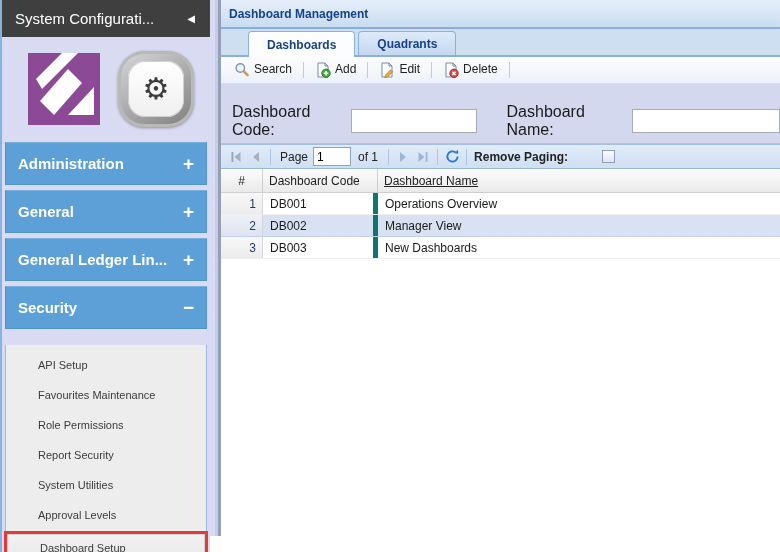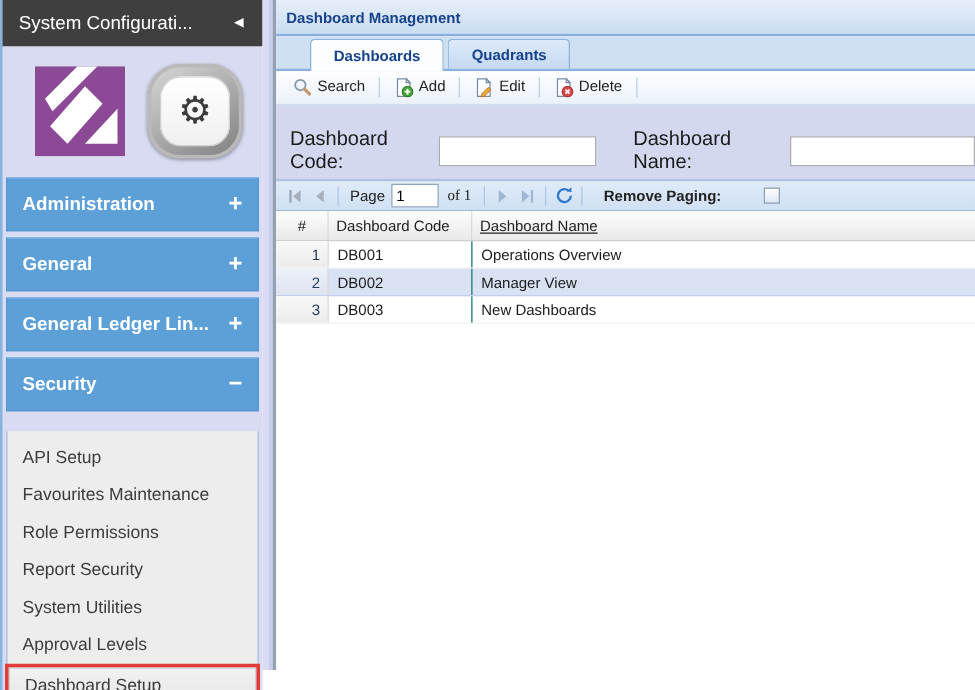--- a/index.html
+++ b/index.html
@@ -17,21 +17,21 @@
   .squircle-face { width:56px; height:56px; border-radius:17px; background:linear-gradient(180deg,#ffffff,#efefef); display:flex; align-items:center; justify-content:center; box-shadow:inset 0 0 0 1px #cfcfcf; }
   .gear-glyph { font-size:30px; color:#3c3c3c; line-height:1; }
 
   .accordion { flex:1; padding:2px 3px 0 3px; }
   .acc-header { height:43px; background:#5da0d8; border:1px solid #4f94cf; border-top-color:#79b0de; display:flex; align-items:center; margin-bottom:5px; cursor:pointer; }
   .acc-label { color:#fff; font-size:15px; font-weight:bold; padding-left:12px; flex:1; white-space:nowrap; overflow:hidden; }
   .acc-toggle { color:#fff; font-size:19px; font-weight:bold; padding-right:12px; line-height:1; }
   .acc-header.expanded { margin-bottom:16px; }
 
   .sec-panel { background:#ededed; border:1px solid #9db9dd; border-top:none; padding:5px 0 3px 0; }
-  .sec-item { height:30px; display:flex; align-items:center; padding-left:12px; font-size:14px; color:#3b3b3b; cursor:pointer; }
+  .sec-item { height:30px; display:flex; align-items:center; padding-left:32px; font-size:11px; color:#3b3b3b; cursor:pointer; }
   .red-box { border:3px solid #e23b3b; margin:1px -2px 0 -2px; }
   .red-box .sec-item { height:27px; background:linear-gradient(180deg,#f2f2f2,#e7e7e7); border:1px solid #d2d2d2; }
 
   
   .splitter { width:8px; background:#d8dbf1; border-right:3px solid #c7cde8; cursor:col-resize; flex:none; }
 
   
   .main { flex:1; border-left:3px solid #93a0b5; display:flex; flex-direction:column; background:#fff; min-width:0; }
   .title-bar { height:29px; background:linear-gradient(180deg,#e6effa,#c9dcf1); border-bottom:2px solid #88aedd; display:flex; align-items:center; padding-left:8px; flex:none; }
   .title-bar span { color:#15428b; font-size:12px; font-weight:bold; }
@@ -51,36 +51,36 @@
   .lbl-name { width:127px; margin-left:30px; }
   .form-input { height:24px; border:1px solid #a9acb5; background:#fff; font-size:12px; padding:0 4px; font-family:inherit; }
   .inp-code { width:126px; }
   .inp-name { width:148px; }
 
   .paging-bar { height:25px; background:linear-gradient(180deg,#e0ebf8,#cfe0f3); border-top:1px solid #a6c0e0; border-bottom:1px solid #99b8dd; display:flex; align-items:center; padding-left:5px; flex:none; font-size:12px; color:#222; }
   .pg-btn { width:20px; height:20px; display:flex; align-items:center; justify-content:center; cursor:pointer; }
   .pg-sep { width:1px; height:16px; background:#aec6e4; margin:0 4px; }
   .pg-label { margin:0 5px; }
   .pg-input { width:38px; height:19px; border:1px solid #8ca4c0; background:#fff; font-size:12px; padding:0 3px; font-family:inherit; }
-  .pg-of { margin:0 6px 0 7px;font-family:Liberation Serif, serif; }
-  .remove-label { font-weight:bold; margin-left:13px; }
+  .pg-of { margin:0 6px 0 7px; }
+  .remove-label { font-weight:bold; margin-left:3px; }
   .checkbox { width:13px; height:13px; border:1px solid #8fa0b6; background:linear-gradient(180deg,#fefefe,#dde7f2); margin-left:34px; cursor:pointer; }
 
   .grid { flex:1; display:flex; flex-direction:column; background:#fff; min-height:0; }
   .g-hrow { display:flex; height:24px; flex:none; border-bottom:1px solid #cfcfcf; }
   .g-hcell { background:linear-gradient(180deg,#fdfdfd,#e9e9e9); border-right:1px solid #d0d0d0; font-size:12px; color:#222; display:flex; align-items:center; padding-left:6px; }
   .g-hcell.num { width:42px; justify-content:center; padding-left:0; }
   .g-hcell.code { width:115px; }
   .g-hcell.name { flex:1; border-right:none;text-decoration:underline; }
   .g-row { display:flex; height:22px; flex:none; border-bottom:1px solid #efefef; cursor:pointer; }
   .g-row.selected { background:#d9e2f3; border-bottom:1px solid #c3d0ea; }
   .g-cell { font-size:12px; color:#1a1a1a; display:flex; align-items:center; padding-left:7px; }
   .g-cell.num { width:42px; justify-content:flex-end; padding:0 6px 0 0; color:#223a66; background:linear-gradient(180deg,#f8f8f8,#ececec); border-right:1px solid #d8d8d8; }
   .g-row.selected .g-cell.num { background:linear-gradient(180deg,#eef1f8,#dde3f1); }
-  .g-cell.code { width:115px; border-right:1px solid #0f766e; }
+  .g-cell.code { width:115px; border-right:5px solid #0f766e; }
   .g-cell.name { flex:1; }
 </style>
 </head>
 <body>
 
 <div class="app">
 
   <aside class="sidebar">
     <div class="sb-header">
       <span class="sb-title">System Configurati...</span>

